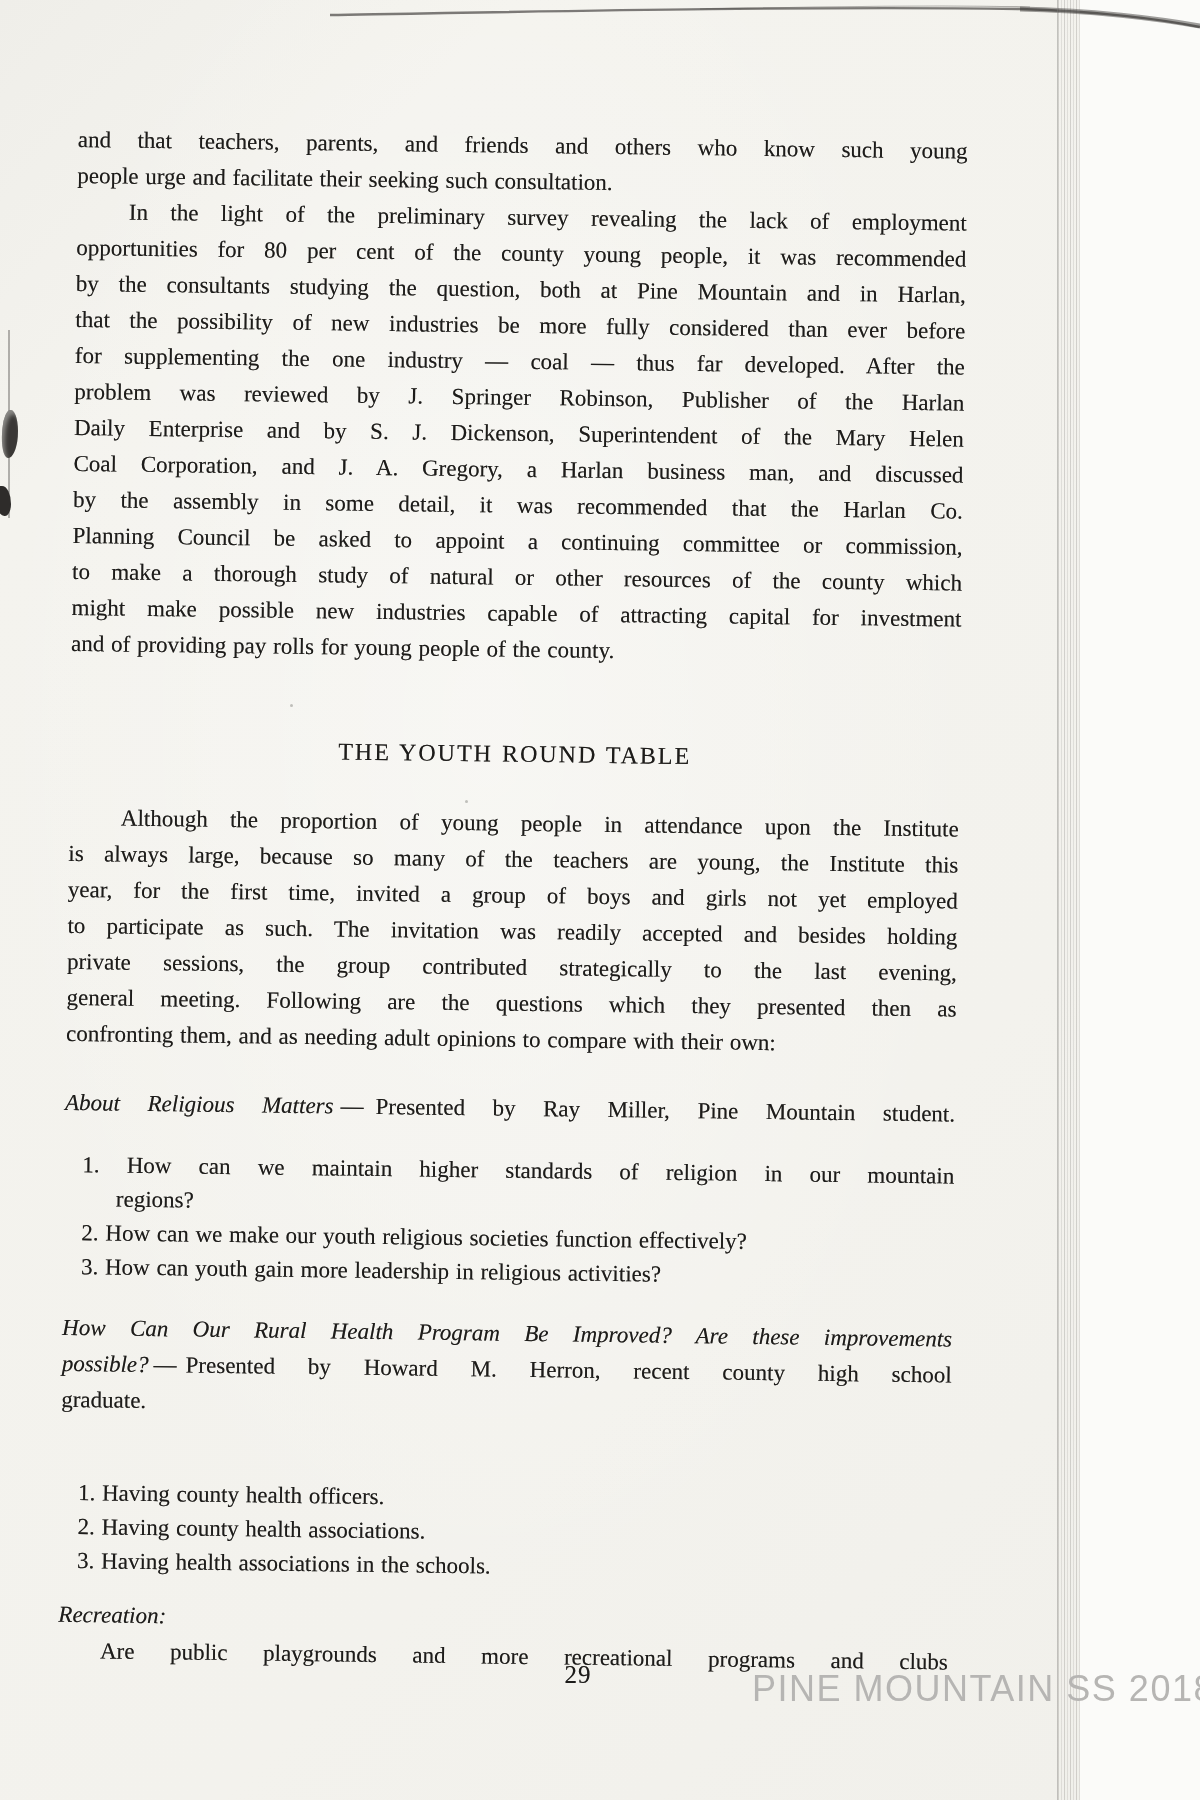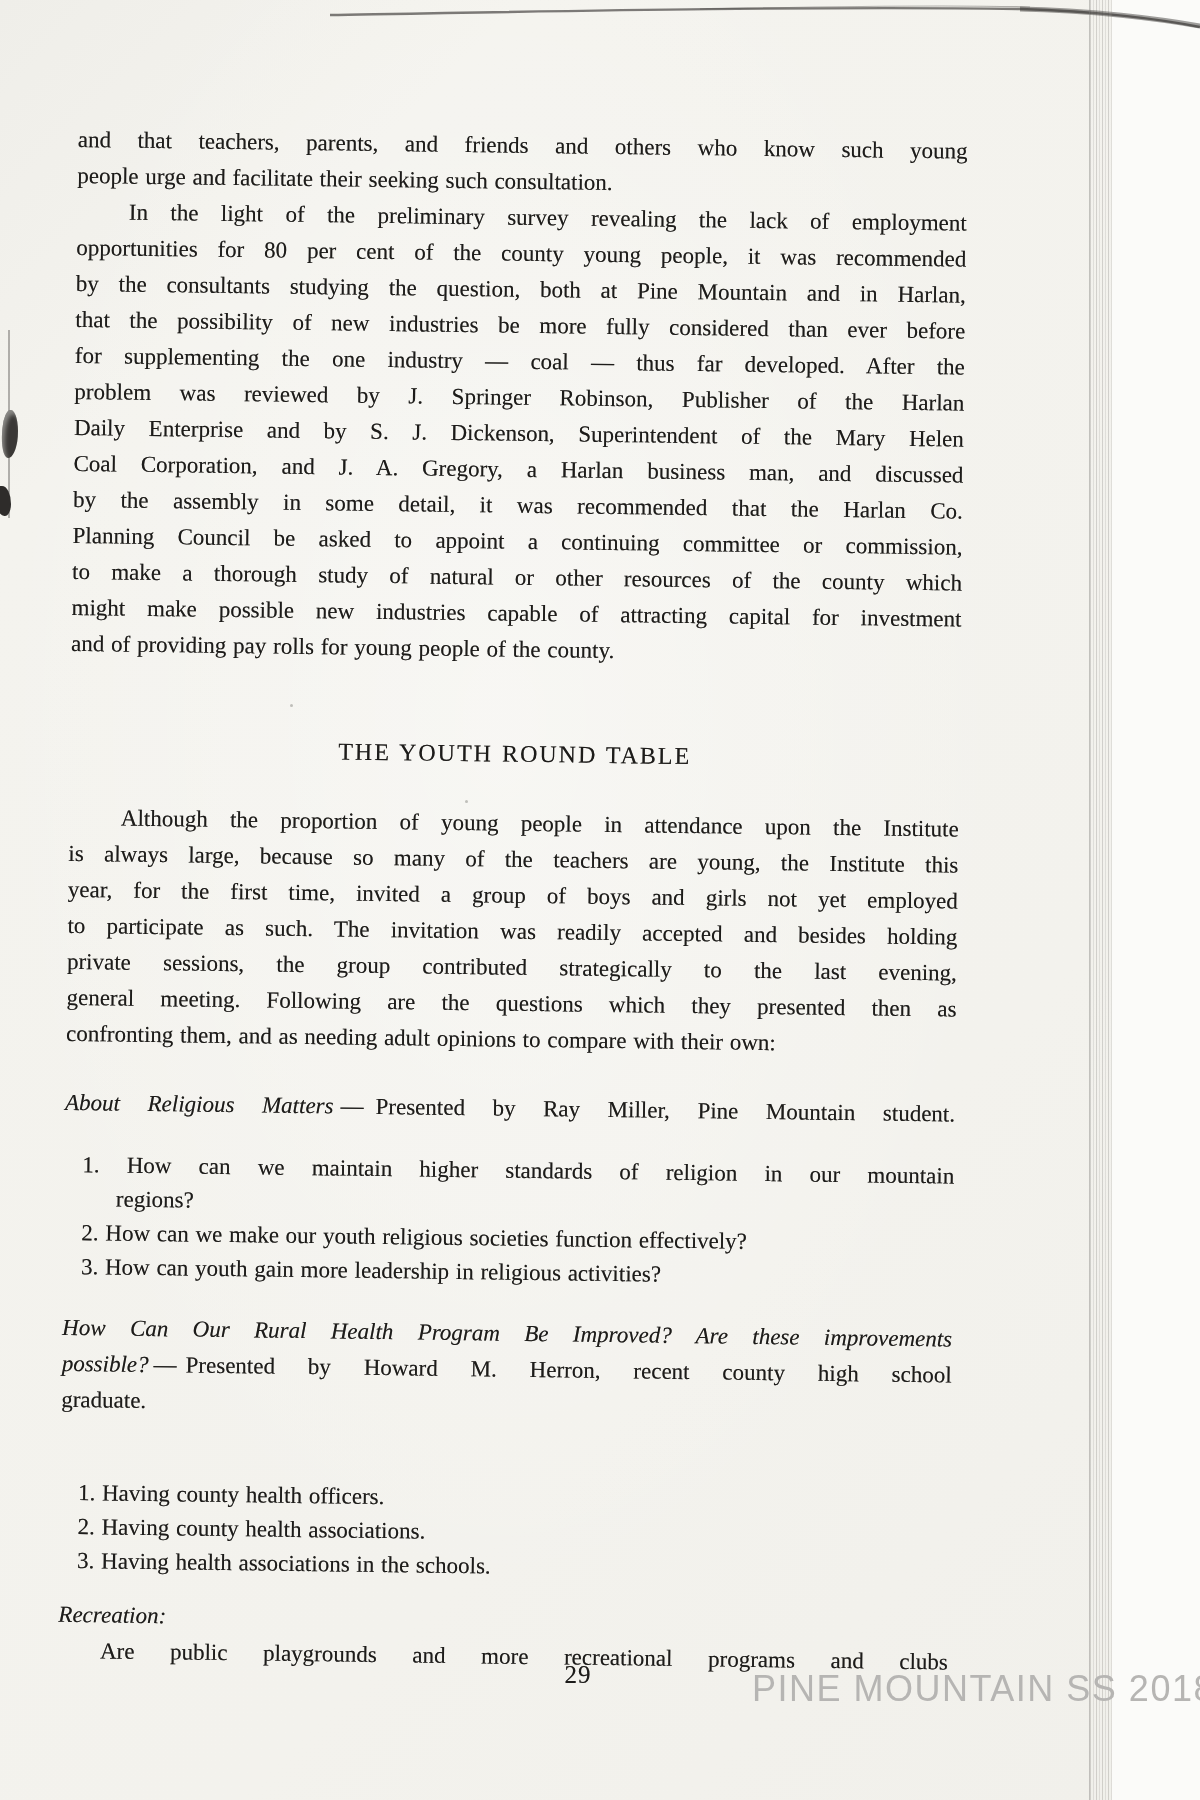--- a/index.html
+++ b/index.html
@@ -8,21 +8,20 @@
     background:#fbfbf9;
     overflow:hidden;
     font-family:"Liberation Serif", serif;
   }
   .page{
     position:relative;
     width:1080px;height:1800px;
     background:
       radial-gradient(ellipse at 45% 40%, rgba(255,255,255,.35), rgba(255,255,255,0) 60%),
       linear-gradient(135deg, #efeee9 0%, #f4f3ee 18%, #f3f2ed 70%, #f1f0eb 100%);
-    padding-left: 32px;
   }
   
   .speck{position:absolute;width:3px;height:3px;border-radius:50%;background:rgba(90,88,84,.35);}
   
   .top-edge{position:absolute;left:0;top:0;}
   .right-band{
     position:absolute;top:0;right:0;width:22px;height:1800px;
     background:repeating-linear-gradient(90deg,
       rgba(112,110,106,.26) 0 1px,
       rgba(236,235,231,.10) 1px 3px,

